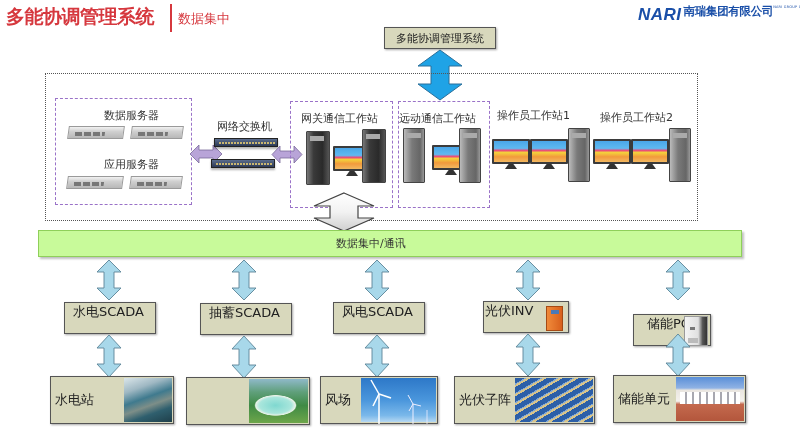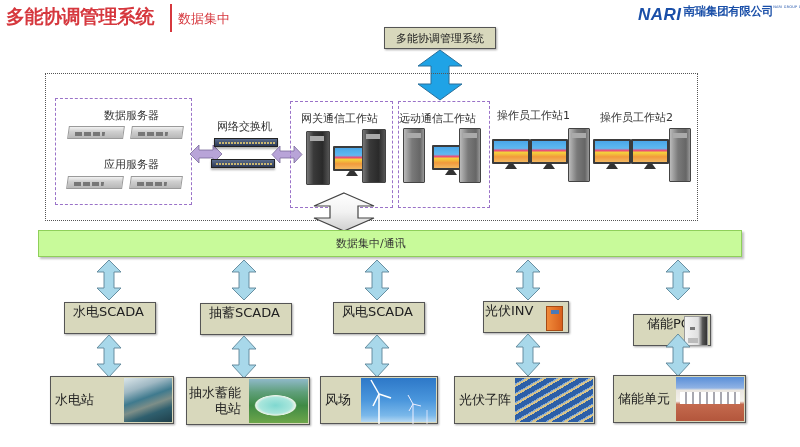--- a/index.html
+++ b/index.html
@@ -52,21 +52,21 @@
 
   
   .bus { left: 38px; top: 230px; width: 704px; height: 27px; background: #c8fa9a; border: 1px solid #8fcf5a; box-shadow: 2px 2px 2px rgba(0,0,0,0.25); }
   .bus-label { left: 336px; top: 236px; font-size: 11px; white-space: nowrap; color: #333; }
 
   
   .eq-box { height: 32px; background: #d8d8bc; border: 1.2px solid #555; box-shadow: 1px 1px 2px rgba(0,0,0,0.35); font-size: 13px; display: flex; align-items: flex-start; white-space: nowrap; padding-left: 8px; color: #222; }
   .eq-thumb { position: absolute; right: 3px; top: 3px; width: 18px; height: 26px; }
 
   .site-box { height: 48px; background: #d8d8bc; border: 1.2px solid #555; box-shadow: 1px 1px 2px rgba(0,0,0,0.35); display: flex; align-items: center; }
-  .site-label { font-size: 13px; padding-left: 4px; line-height: 16px; text-align: right; color: #222; white-space: nowrap; }
+  .site-label { font-size: 13px; padding-left: 4px; line-height: 16px; text-align: left; color: #222; white-space: nowrap; }
   .site-img { position: absolute; top: 1px; bottom: 1px; right: 1px; }
 
   svg.arrow { position: absolute; overflow: visible; }
 </style>
 </head>
 <body>
 
 <div class="abs title">多能协调管理系统</div>
 <div class="abs title-sep"></div>
 <div class="abs subtitle">数据集中</div>
@@ -225,21 +225,20 @@
   </svg>
 <svg class="arrow" style="left:665px;top:334px;" width="26" height="42">
     <polygon points="13,0 25,13 18,13 18,29 25,29 13,42 1,29 8,29 8,13 1,13" fill="#a8d8ea" stroke="#5b8597" stroke-width="0.9"></polygon>
   </svg>
 
 <div class="abs site-box" style="left:50px;top:376px;width:124px;">
   <span class="site-label">水电站</span>
   <span class="site-img" style="left:73px;background:linear-gradient(160deg,#dbe6ea 0%,#9fb8c3 25%,#3f7a8e 45%,#7d8e88 60%,#2f5f6e 75%,#1f3f4a 100%);"></span>
 </div>
 <div class="abs site-box" style="left:186px;top:377px;width:124px;">
-  <span class="site-label" style="padding-left:2px;"><span>抽水蓄能</span><br><span>电站</span></span>
   <span class="site-img" style="left:62px;background:radial-gradient(ellipse 45% 30% at 45% 60%,#7fd8d0 0%,#a9e6dc 60%,#e8f2e8 75%,transparent 80%),linear-gradient(180deg,#8fb9c9 0%,#5f9f7a 30%,#3f8a45 60%,#6da64a 100%);"></span>
 </div>
 <div class="abs site-box" style="left:320px;top:376px;width:118px;">
   <span class="site-label">风场</span>
   <span class="site-img" style="left:40px;background:linear-gradient(180deg,#2d78c8 0%,#4a96dc 50%,#7ab8ea 85%,#b6d8f2 100%);">
     <svg width="76" height="46" style="position:absolute;left:0;top:0;">
       <line x1="18" y1="16" x2="18" y2="46" stroke="#fff" stroke-width="1.5"></line>
       <line x1="18" y1="16" x2="10" y2="2" stroke="#fff" stroke-width="1.5"></line>
       <line x1="18" y1="16" x2="30" y2="20" stroke="#fff" stroke-width="1.5"></line>
       <line x1="18" y1="16" x2="12" y2="28" stroke="#fff" stroke-width="1.5"></line>

